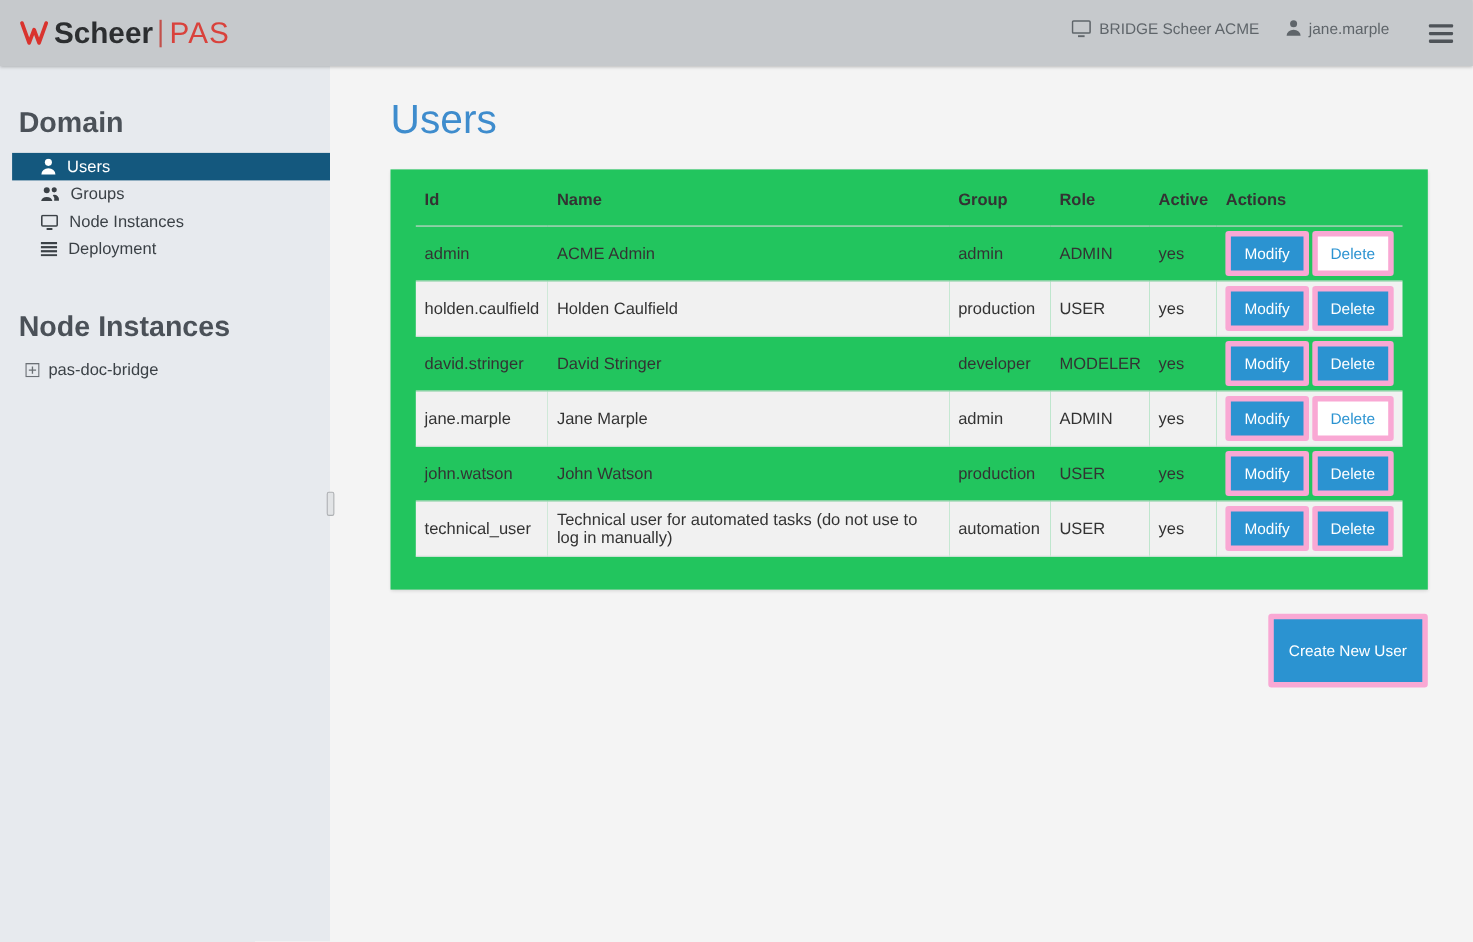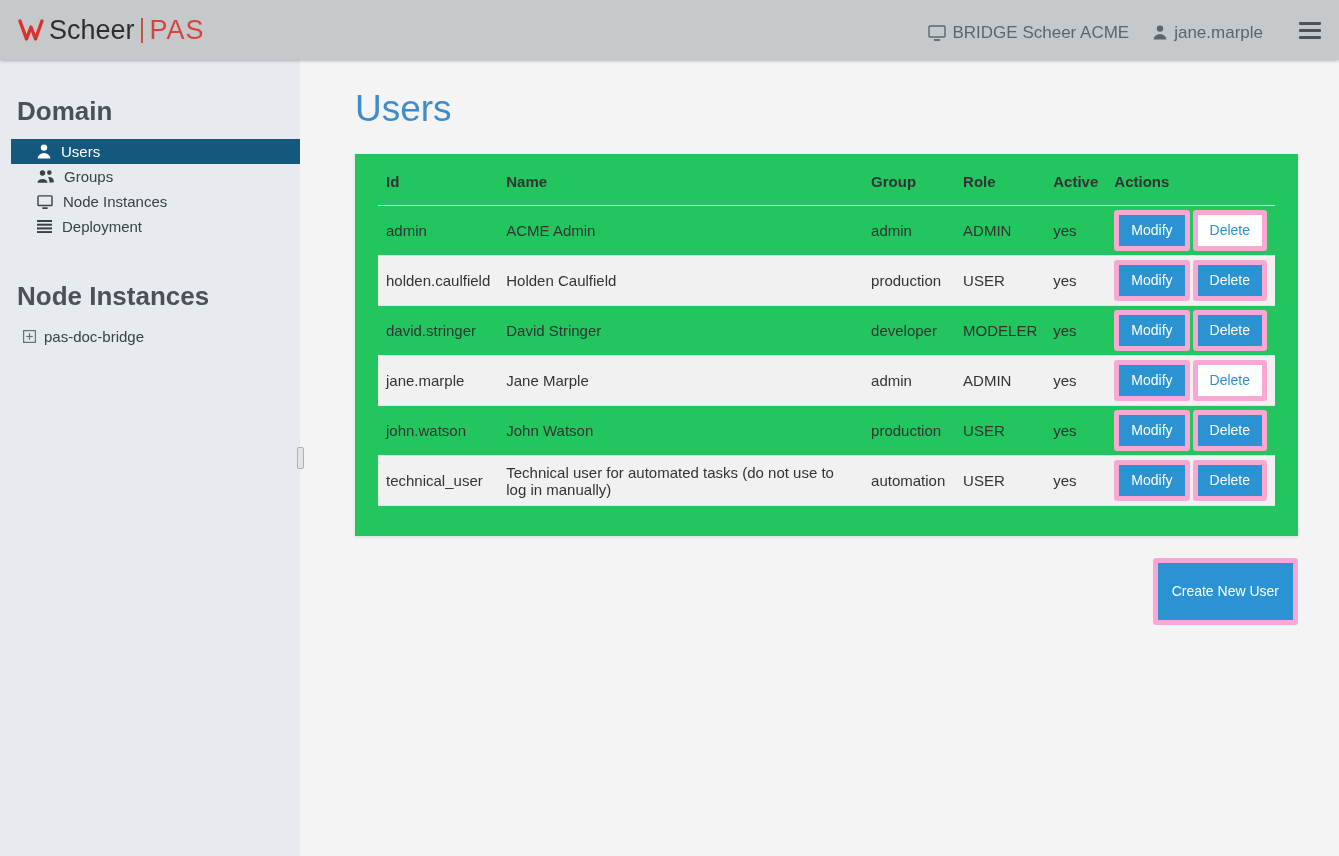--- a/index.html
+++ b/index.html
@@ -13,25 +13,25 @@
   
   .topbar {
     height: 60px; background: #c6c9cc;
     display: flex; align-items: center; justify-content: space-between;
     padding: 0 16px 0 18px;
     box-shadow: 0 1px 3px rgba(0,0,0,0.25);
     position: relative; z-index: 10;
   }
   .brand { display: flex; align-items: center; cursor: pointer; }
   .brand-mark { margin-right: 5px; }
-  .brand-name { font-size: 27px; font-weight: normal; color: #2c2e30; }
+  .brand-name { font-size: 27px; font-weight: bold; color: #2c2e30; }
   .brand-sep { width: 2px; height: 25px; background: #c2504b; margin: 0 7px 0 6px; }
   .brand-product { font-size: 27px; font-weight: 400; color: #d9423c; letter-spacing: 1px; }
 
-  .topbar-right { display: flex; align-items: flex-end; color: #5f656a; font-size: 17px; }
+  .topbar-right { display: flex; align-items: flex-start; color: #5f656a; font-size: 14px; }
   .topbar-item { display: flex; align-items: center; gap: 7px; margin-left: 24px; cursor: pointer; }
   .topbar-item svg { display: block; }
   .hamburger { margin-left: 34px; display: flex; flex-direction: column; gap: 4px; cursor: pointer; padding: 4px 2px; }
   .hamburger span { width: 22px; height: 3px; background: #4e5358; border-radius: 1px; }
 
   
   .layout { display: flex; height: 796px; gap: 12px; }
 
   
   .sidebar { width: 300px; background: #e7eaee; position: relative; flex-shrink: 0; }

